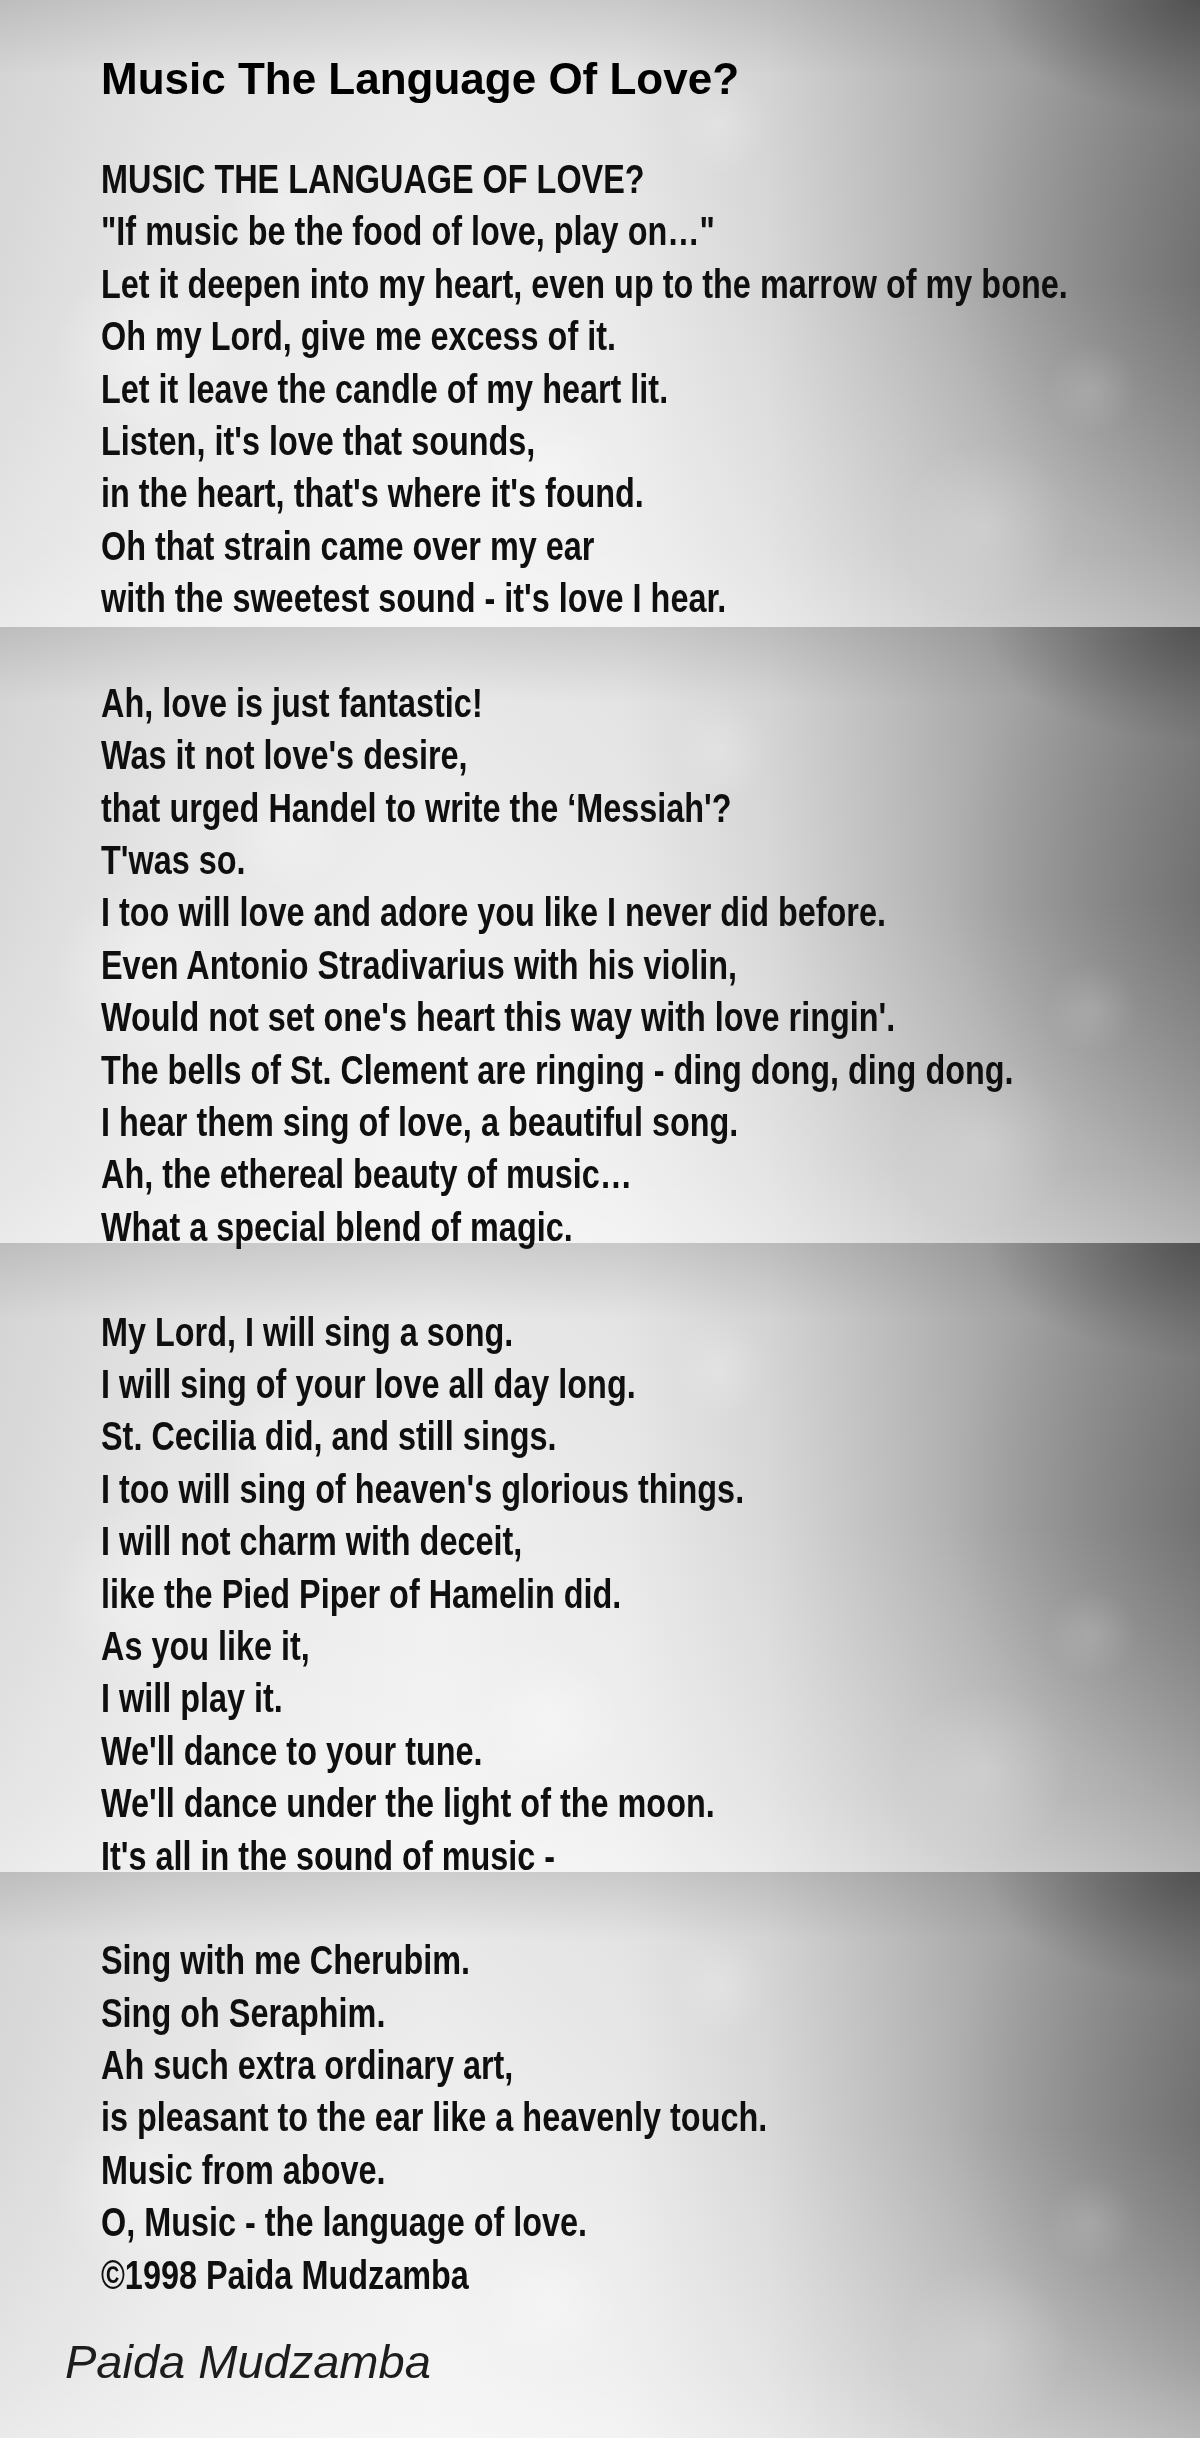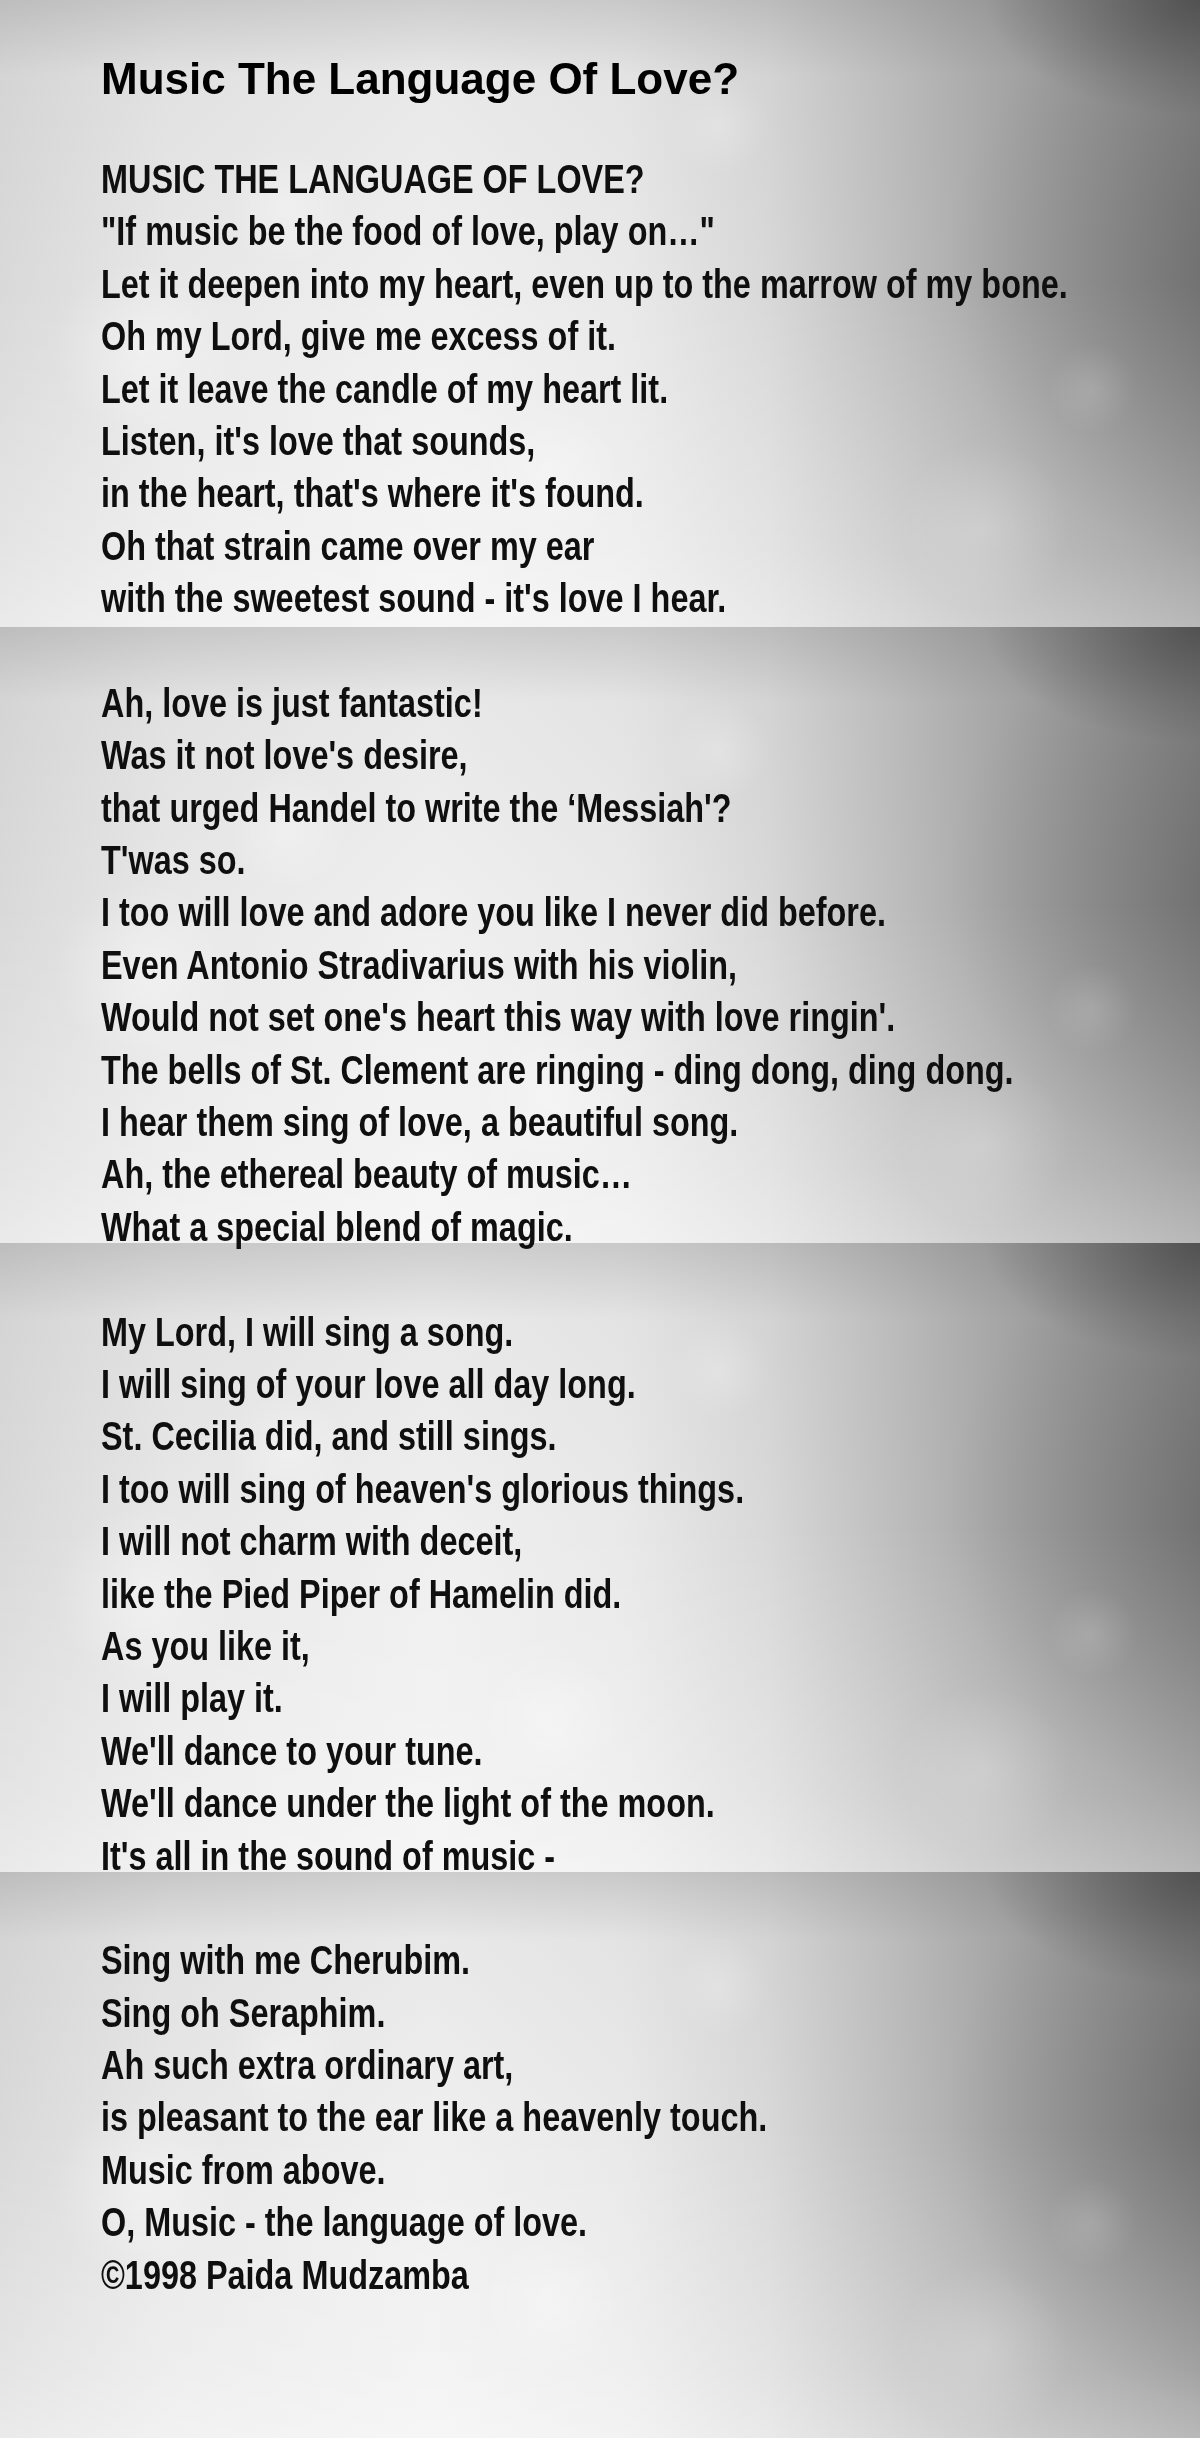--- a/index.html
+++ b/index.html
@@ -113,13 +113,14 @@
           <div class="line">Sing oh Seraphim.</div>
           <div class="line">Ah such extra ordinary art,</div>
           <div class="line">is pleasant to the ear like a heavenly touch.</div>
           <div class="line">Music from above.</div>
           <div class="line">O, Music - the language of love.</div>
           <div class="line">©1998 Paida Mudzamba</div>
         </div>
       </div>
   </div>
 
+  <div class="signature">Paida Mudzamba</div>
 </div>
 
 </body></html>

